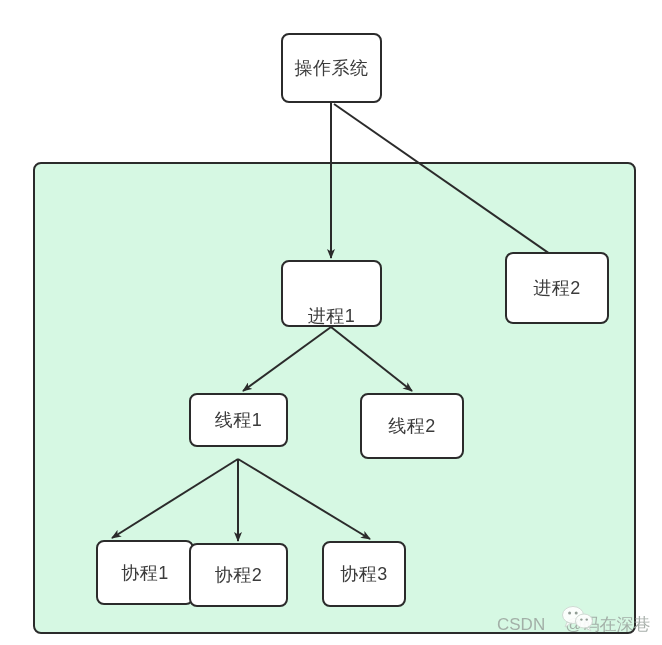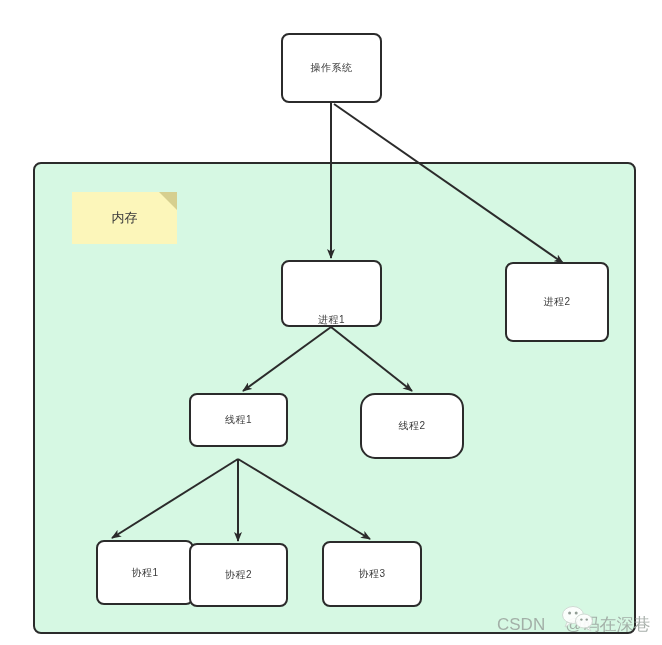--- a/index.html
+++ b/index.html
@@ -72,21 +72,21 @@
     background: #ffffff;
     border: 2px solid #2b2b2b;
     border-radius: 8px;
     box-sizing: border-box;
     display: flex;
     align-items: center;
     justify-content: center;
     z-index: 4;
   }
   .node-label {
-    font-size: 10px;
+    font-size: 18px;
     color: #3b3b3b;
     line-height: 1;
     letter-spacing: 0.5px;
   }
   .watermark {
     position: absolute;
     left: 497px;
     top: 613px;
     z-index: 6;
     display: flex;
@@ -108,24 +108,20 @@
     opacity: 0.92;
   }
 </style>
 </head>
 <body>
 
 <div id="canvas">
 
   <div class="memory-region"></div>
 
-  <div class="note">
-    <div class="note-body">内存</div>
-    <div class="note-fold"></div>
-  </div>
 
   <svg id="edges" viewBox="0 0 662 645">
     <defs>
       <marker id="arrowhead" markerWidth="10" markerHeight="8" refX="9" refY="4" orient="auto" markerUnits="userSpaceOnUse">
         <path d="M0,0 L10,4 L0,8 L2.6,4 Z" fill="#2b2b2b"></path>
       </marker>
     </defs>
     <g id="edge-lines" stroke="#2b2b2b" stroke-width="2" fill="none">
         <line x1="331" y1="103" x2="331" y2="258" marker-end="url(#arrowhead)"></line>
         <line x1="334" y1="104" x2="563" y2="263" marker-end="url(#arrowhead)"></line>
@@ -137,36 +133,36 @@
       </g>
   </svg>
 
   <div id="node-layer">
       <div class="node" style="left: 281px; top: 33px; width: 101px; height: 70px;">
         <span class="node-label">操作系统</span>
       </div>
       <div class="node" style="left: 281px; top: 260px; width: 101px; height: 67px; align-items: flex-end;">
         <span class="node-label">进程1</span>
       </div>
-      <div class="node" style="left: 505px; top: 262px; width: 104px; height: 80px;">
+      <div class="node" style="left: 505px; top: 252px; width: 104px; height: 72px;">
         <span class="node-label">进程2</span>
       </div>
       <div class="node" style="left: 189px; top: 393px; width: 99px; height: 54px;">
         <span class="node-label">线程1</span>
       </div>
-      <div class="node" style="left: 360px; top: 393px; width: 104px; height: 66px; border-radius: 15px;">
+      <div class="node" style="left: 360px; top: 393px; width: 104px; height: 66px;">
         <span class="node-label">线程2</span>
       </div>
       <div class="node" style="left: 60px; top: 540px; width: 98px; height: 65px; margin-left: 36px;">
         <span class="node-label">协程1</span>
       </div>
       <div class="node" style="left: 189px; top: 543px; width: 99px; height: 64px;">
         <span class="node-label">协程2</span>
       </div>
-      <div class="node" style="left: 322px; top: 541px; width: 100px; height: 66px; text-align: right;">
+      <div class="node" style="left: 322px; top: 541px; width: 84px; height: 66px; text-align: right;">
         <span class="node-label">协程3</span>
       </div>
     </div>
 
   <svg class="wechat-badge" viewBox="0 0 36 30">
     <ellipse cx="13" cy="11" rx="10.5" ry="8.5" fill="#ffffff" stroke="#cfd8d2" stroke-width="1"></ellipse>
     <path d="M7 18 L5 23 L10.5 19.6 Z" fill="#ffffff" stroke="#cfd8d2" stroke-width="1"></path>
     <circle cx="9.6" cy="9" r="1.5" fill="#8d9790"></circle>
     <circle cx="16.2" cy="9" r="1.5" fill="#8d9790"></circle>
     <ellipse cx="24" cy="17" rx="8.5" ry="7" fill="#ffffff" stroke="#cfd8d2" stroke-width="1"></ellipse>

